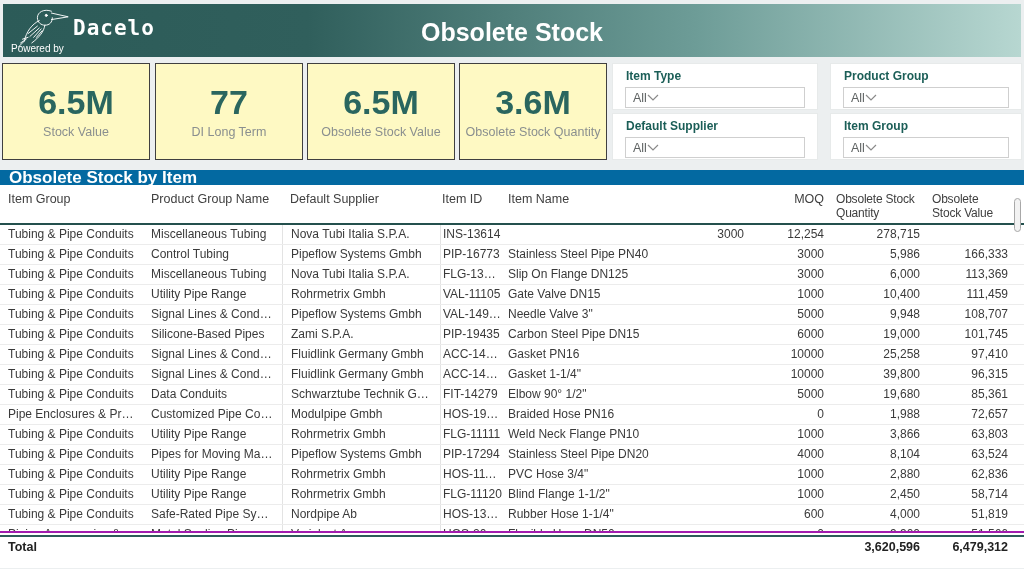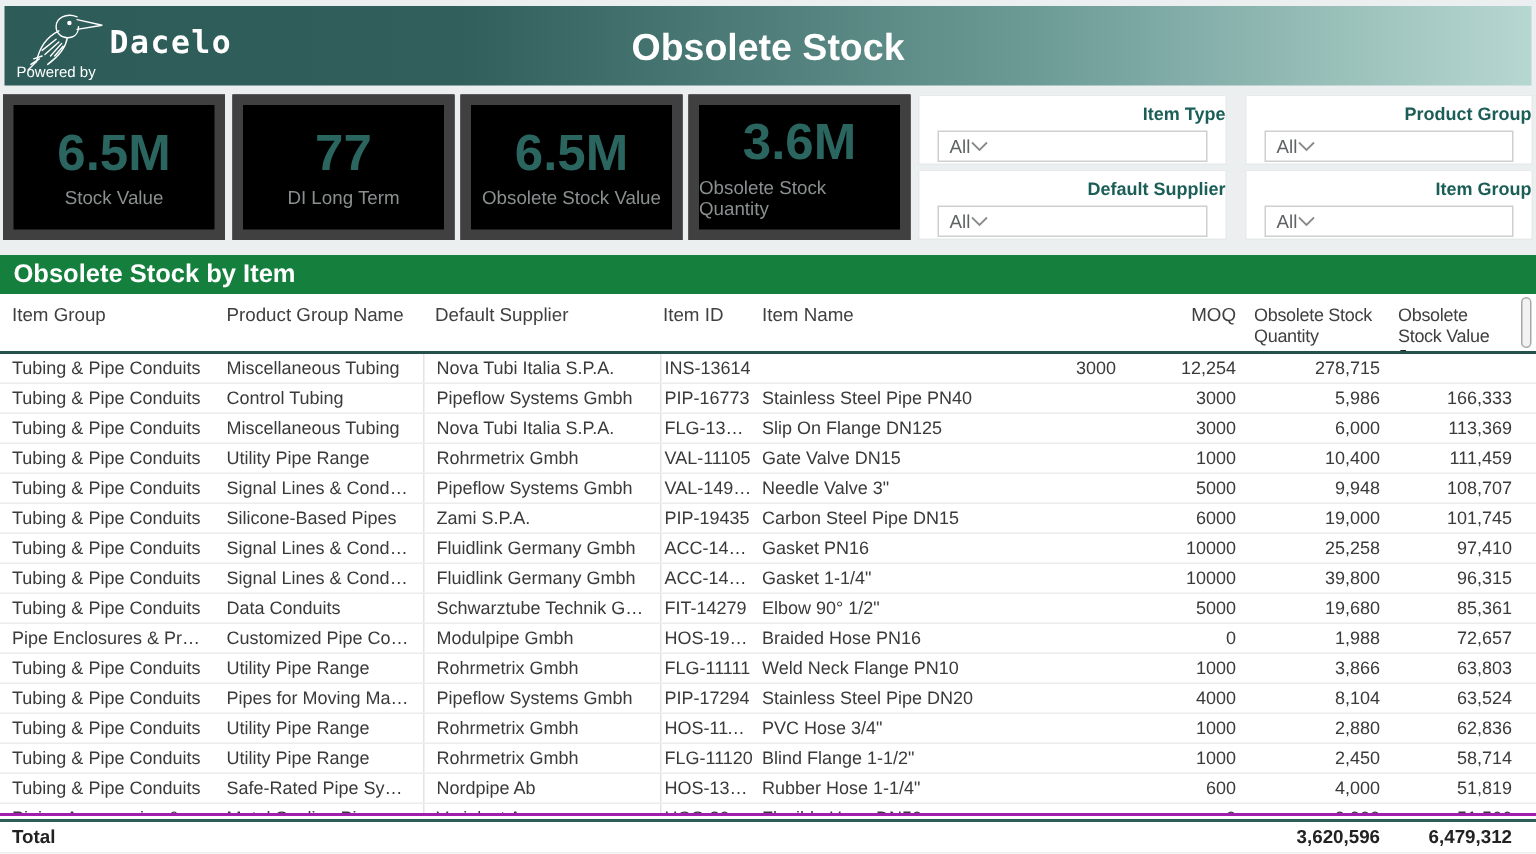--- a/index.html
+++ b/index.html
@@ -9,36 +9,36 @@
   
   .topbar { position:absolute; left:3px; top:4px; width:1018px; height:53px;
     background:linear-gradient(90deg,#2c5b58 0%, #305f5c 30%, #6d9c97 68%, #b7d7d1 100%); }
   .brand { position:absolute; left:12px; top:2px; display:flex; align-items:center; }
   .brand-bird { display:block; }
   .brand-name { color:#fff; font-family:"DejaVu Sans Mono", monospace; font-size:21px; font-weight:bold; letter-spacing:1px; margin-left:2px; }
   .powered { position:absolute; left:8px; bottom:3px; color:#fff; font-size:10px; }
   .page-title { position:absolute; left:0; top:14px; width:100%; text-align:center; color:#fff; font-size:25px; font-weight:bold; }
 
   
-  .kpi-card { position:absolute; top:63px; height:97px; width:148px; background:#000000;
-    border:7px solid #404040; display:flex; flex-direction:column; align-items:center; justify-content:center; }
+  .kpi-card { position:absolute; top:63px; height:97px; width:148px; background:#fef9c3;
+    border:1px solid #404040; display:flex; flex-direction:column; align-items:center; justify-content:center; }
   .kpi-value { color:#2a665f; font-size:34px; font-weight:600; line-height:36px; }
   .kpi-label { color:#8a8f8f; font-size:12.5px; margin-top:5px; }
 
   
   .filter-panel { position:absolute; width:206px; height:47px; background:#fff; border:1px solid #e7eaea; }
   .fp-right { width:192px; }
-  .f-label { color:#1b5e57; font-size:12px; font-weight:bold; padding:5px 0 0 13px;text-align:right; }
+  .f-label { color:#1b5e57; font-size:12px; font-weight:bold; padding:5px 0 0 13px; }
   .f-dropdown { margin:4px 12px 0 12px; height:21px; border:1px solid #cfcfcf; background:#fff;
     display:flex; align-items:center; padding:0 7px; cursor:pointer; }
   .f-value { color:#5f6363; font-size:12.5px; }
 
   
   .table-card { position:absolute; left:0; top:170px; width:1024px; height:398px; background:#fff; }
-  .table-title { height:26px; background:#15803d; color:#fff; font-size:17px; font-weight:bold;
+  .table-title { height:15px; background:#0369a1; color:#fff; font-size:17px; font-weight:bold;
     display:flex; align-items:center; padding-left:9px; }
   .grid8 { display:grid; grid-template-columns:143px 139px 158px 64px 246px 80px 96px 88px; }
   .thead { height:40px; border-bottom:2px solid #24504d; }
   .th { font-size:12.5px; color:#404040; padding:7px 8px 0 8px; line-height:14px; overflow:hidden; }
   .th.id { padding-left:2px; }
   .th.name { padding-left:4px; }
   .th.num { text-align:right; padding-right:6px; }
   .th.wrap { text-align:left; font-size:12px; letter-spacing:-0.2px; padding-left:6px; }
   .sort-arrow { display:block; font-size:7px; color:#222; line-height:6px; margin-top:2px; }
   .tbody { height:308px; overflow:hidden; border-bottom:2px solid #a21caf; }

